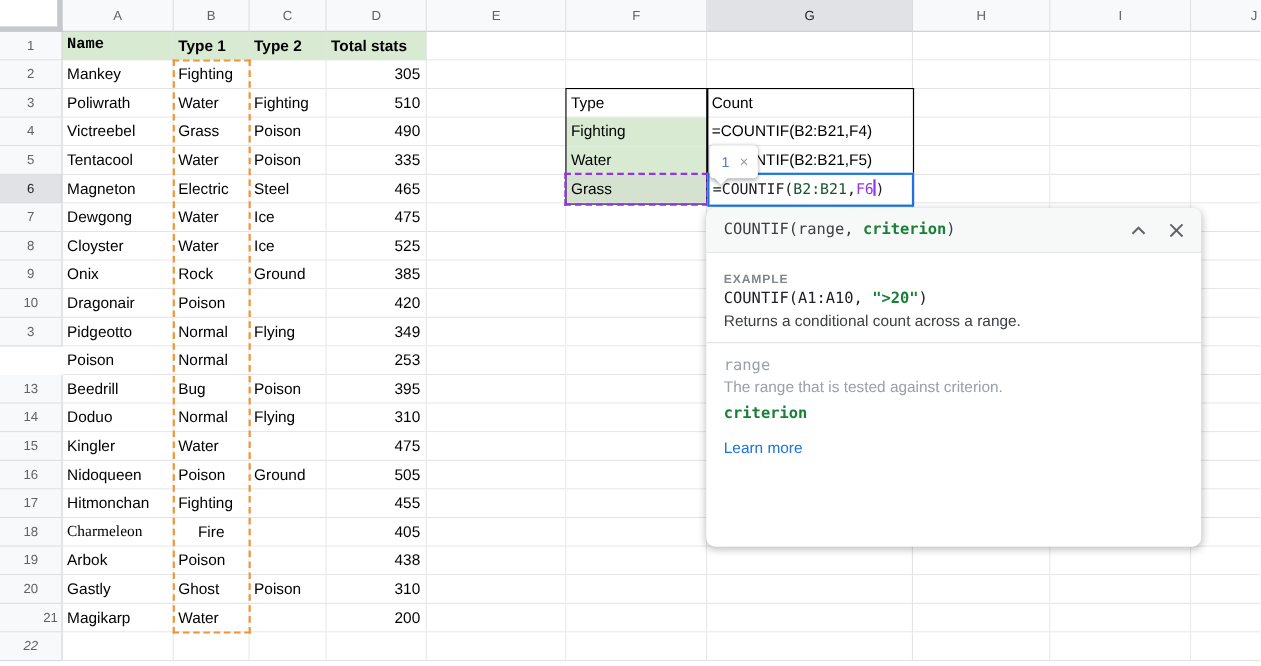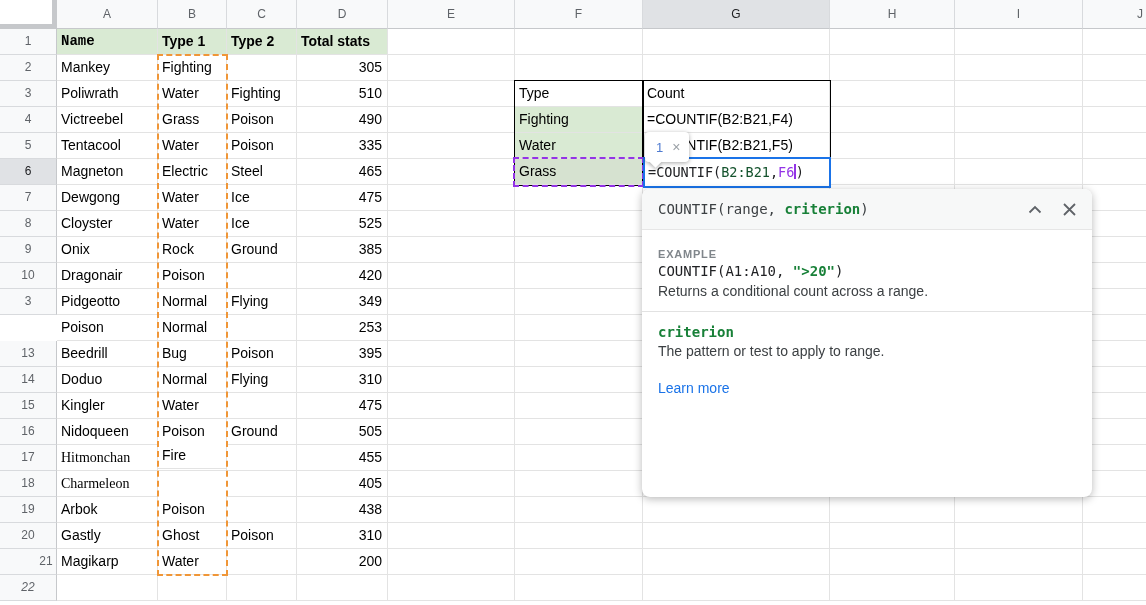--- a/index.html
+++ b/index.html
@@ -270,32 +270,32 @@
       <div class="cell" style="left: 57px; width: 101px; top: 419px; height: 26px;">Nidoqueen</div>
       <div class="cell" style="left: 158px; width: 69px; top: 419px; height: 26px;">Poison</div>
       <div class="cell" style="left: 227px; width: 70px; top: 419px; height: 26px;">Ground</div>
       <div class="cell num" style="left: 297px; width: 91px; top: 419px; height: 26px;">505</div>
       <div class="cell" style="left: 388px; width: 127px; top: 419px; height: 26px;"></div>
       <div class="cell" style="left: 515px; width: 128px; top: 419px; height: 26px;"></div>
       <div class="cell" style="left: 643px; width: 187px; top: 419px; height: 26px;"></div>
       <div class="cell" style="left: 830px; width: 125px; top: 419px; height: 26px;"></div>
       <div class="cell" style="left: 955px; width: 128px; top: 419px; height: 26px;"></div>
       <div class="cell" style="left: 1083px; width: 115px; top: 419px; height: 26px;"></div>
-      <div class="cell" style="left: 57px; width: 101px; top: 445px; height: 26px; font-family: Liberation Serif, serif;">Hitmonchan</div>
+      <div class="cell" style="left: 57px; width: 101px; top: 445px; height: 26px;">Hitmonchan</div>
       <div class="cell" style="left: 158px; width: 69px; top: 445px; height: 26px;">Fighting</div>
       <div class="cell" style="left: 227px; width: 70px; top: 445px; height: 26px;"></div>
       <div class="cell num" style="left: 297px; width: 91px; top: 445px; height: 26px;">455</div>
       <div class="cell" style="left: 388px; width: 127px; top: 445px; height: 26px;"></div>
       <div class="cell" style="left: 515px; width: 128px; top: 445px; height: 26px;"></div>
       <div class="cell" style="left: 643px; width: 187px; top: 445px; height: 26px;"></div>
       <div class="cell" style="left: 830px; width: 125px; top: 445px; height: 26px;"></div>
       <div class="cell" style="left: 955px; width: 128px; top: 445px; height: 26px;"></div>
       <div class="cell" style="left: 1083px; width: 115px; top: 445px; height: 26px;"></div>
       <div class="cell" style="left: 57px; width: 101px; top: 471px; height: 26px; font-family: Liberation Serif, serif;">Charmeleon</div>
-      <div class="cell" style="left: 158px; width: 69px; top: 443px; height: 26px;">Fire</div>
+      <div class="cell" style="left: 158px; width: 69px; top: 471px; height: 26px; text-align: center;">Fire</div>
       <div class="cell" style="left: 227px; width: 70px; top: 471px; height: 26px;"></div>
       <div class="cell num" style="left: 297px; width: 91px; top: 471px; height: 26px;">405</div>
       <div class="cell" style="left: 388px; width: 127px; top: 471px; height: 26px;"></div>
       <div class="cell" style="left: 515px; width: 128px; top: 471px; height: 26px;"></div>
       <div class="cell" style="left: 643px; width: 187px; top: 471px; height: 26px;"></div>
       <div class="cell" style="left: 830px; width: 125px; top: 471px; height: 26px;"></div>
       <div class="cell" style="left: 955px; width: 128px; top: 471px; height: 26px;"></div>
       <div class="cell" style="left: 1083px; width: 115px; top: 471px; height: 26px;"></div>
       <div class="cell" style="left: 57px; width: 101px; top: 497px; height: 26px;">Arbok</div>
       <div class="cell" style="left: 158px; width: 69px; top: 497px; height: 26px;">Poison</div>
@@ -371,19 +371,20 @@
         <svg width="13" height="13" viewBox="0 0 13 13">
             <path d="M1 1 L12 12 M12 1 L1 12" fill="none" stroke="#5f6368" stroke-width="1.8"></path>
           </svg>
       </span>
     </div>
     <div id="help-body">
       <div class="pop-label">EXAMPLE</div>
       <div class="pop-code"><span>COUNTIF(A1:A10, </span><span class="code-green">"&gt;20"</span><span>)</span></div>
       <div class="pop-about">Returns a conditional count across a range.</div>
       <hr id="help-divider">
+      <div class="param-name">range</div>
+      <div class="param-desc">The range that is tested against criterion.</div>
       <div class="param-name active">criterion</div>
-      <div class="param-desc active">The pattern or test to apply to range.</div>
       <a id="learn-more">Learn more</a>
     </div>
   </div>
 
 </div>
 
 </body></html>

